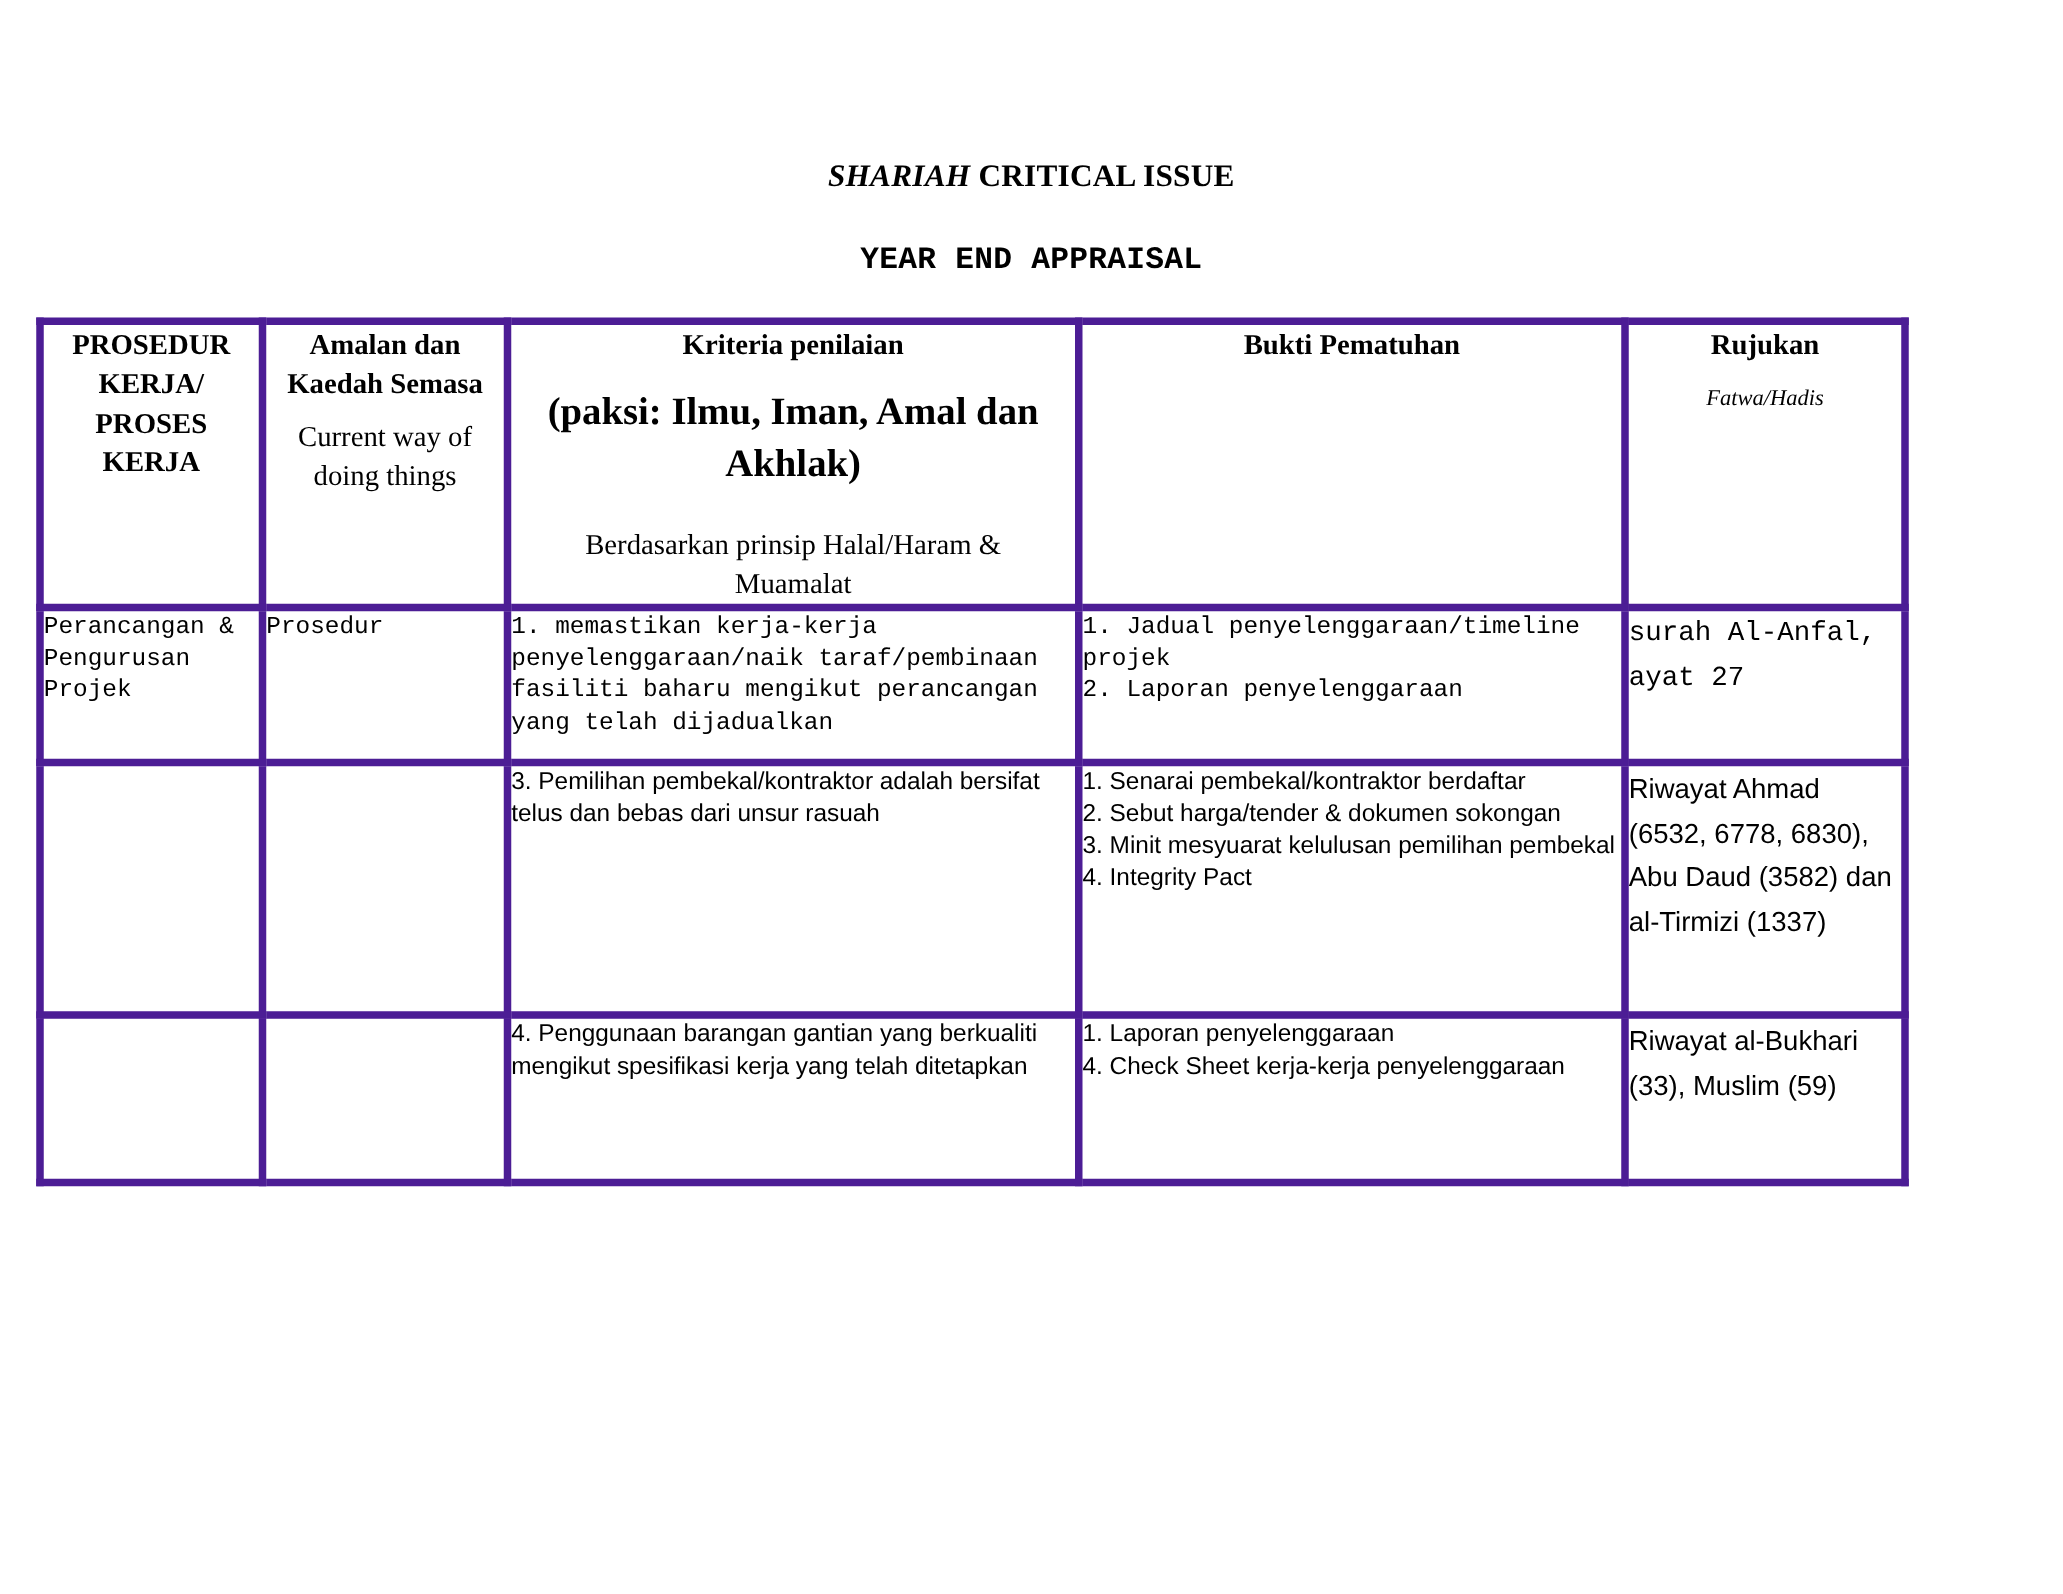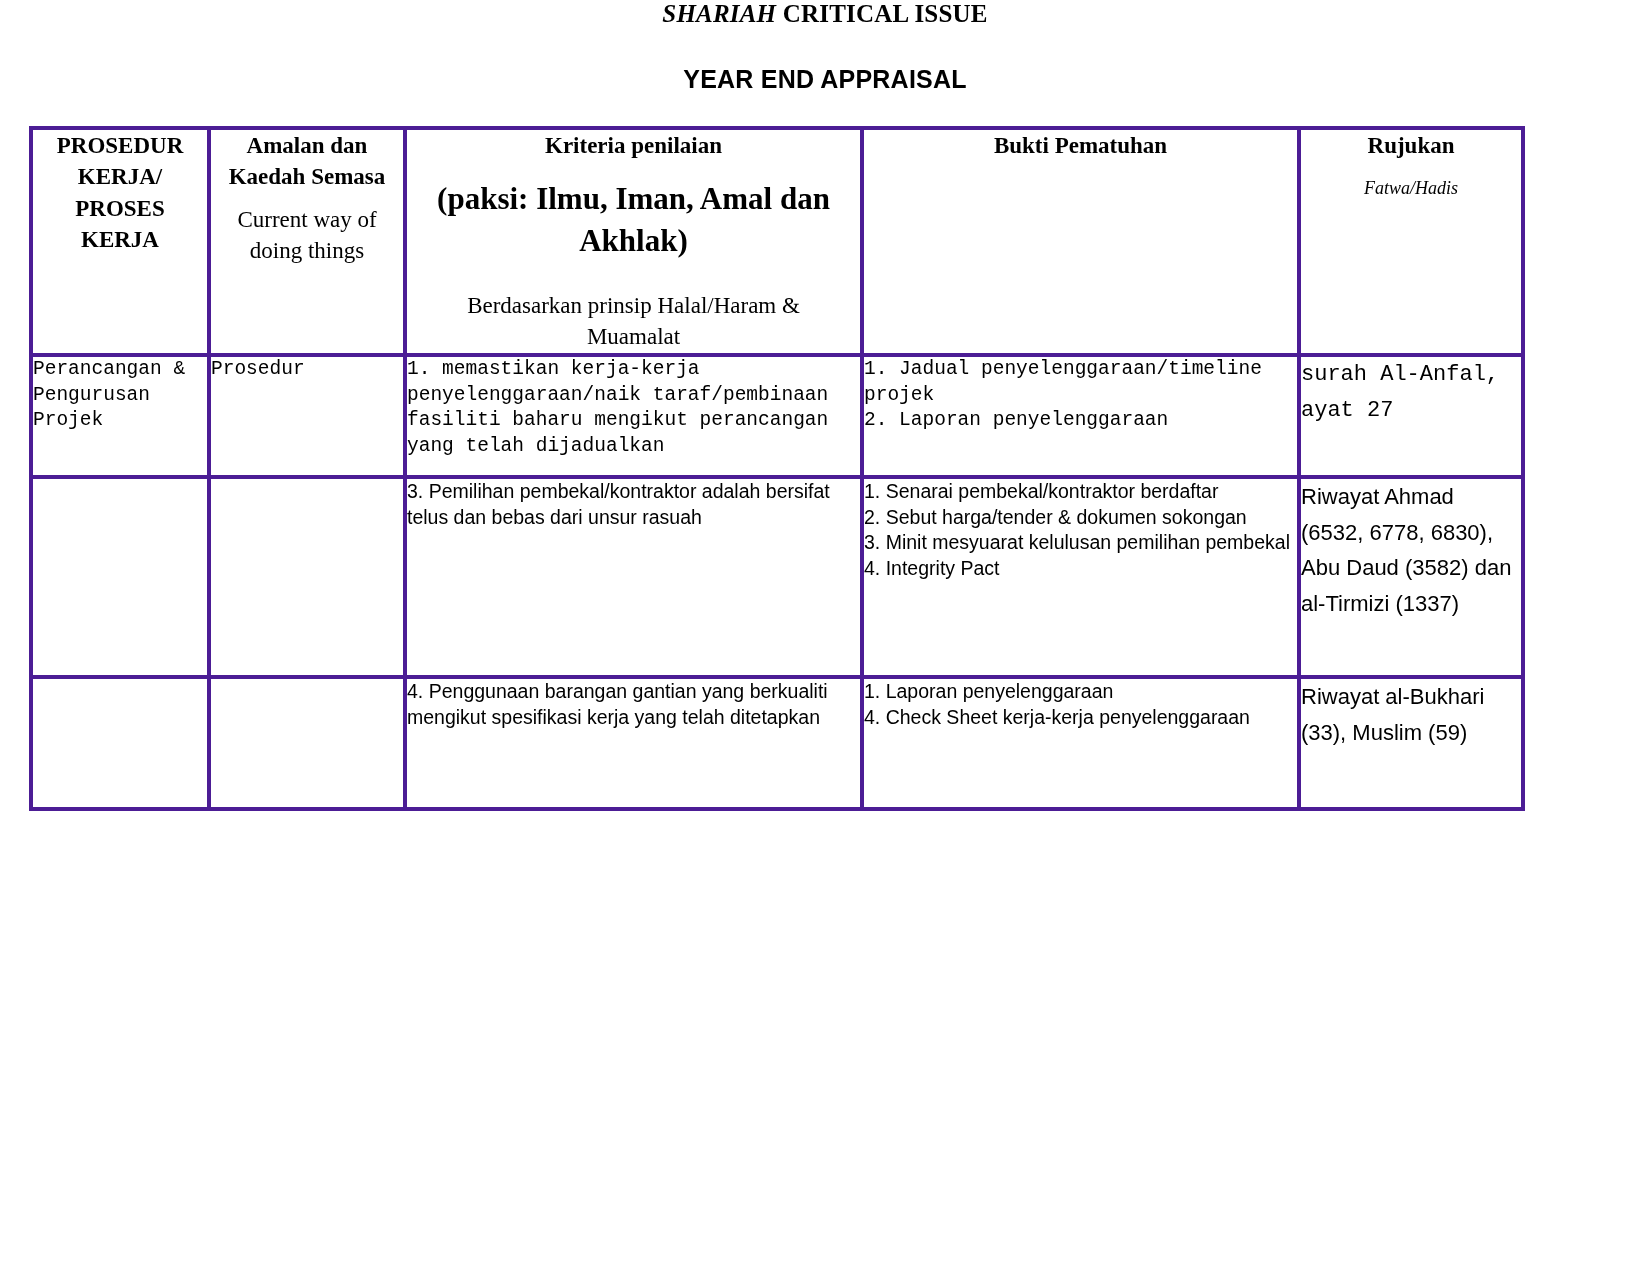--- a/index.html
+++ b/index.html
@@ -16,49 +16,50 @@
   }
   .page {
     position: relative;
     width: 1650px;
     height: 1275px;
     box-sizing: border-box;
     padding: 0;
     overflow: hidden;
   }
   .titles {
+    padding-top: 128px;
     text-align: center;
   }
   .title-main {
     font-family: "Liberation Serif", serif;
     font-size: 25px;
     font-weight: bold;
     line-height: 1.1;
     letter-spacing: 0.2px;
   }
   .title-main .ital {
     font-style: italic;
   }
   .title-sub {
-    font-family: Liberation Sans, sans-serif;
+    font-family: Liberation Mono, monospace;
     font-size: 25px;
     font-weight: bold;
     margin-top: 37px;
     letter-spacing: 0.2px;
   }
 
   table.matrix {
     border-collapse: collapse;
     table-layout: fixed;
     width: 1492px;
     margin-left: 29px;
     margin-top: 32px;
   }
   table.matrix td {
-    border: 4px solid #4c1d95;
+    border: 6px solid #4c1d95;
     vertical-align: top;
     padding: 0;
   }
 
   
   .c1 { width: 178px; }
   .c2 { width: 196px; }
   .c3 { width: 457px; }
   .c4 { width: 437px; }
   .c5 { width: 224px; }

